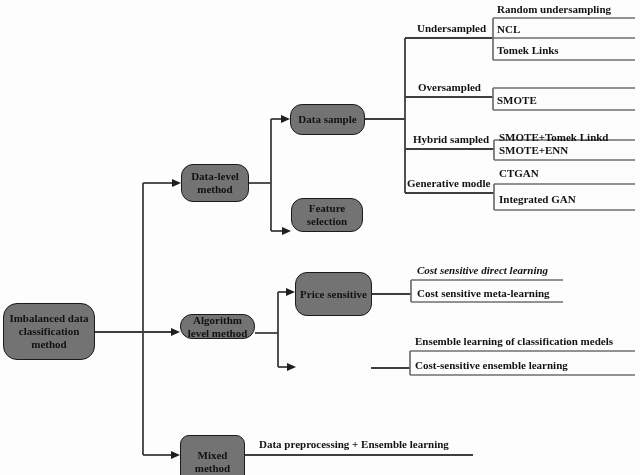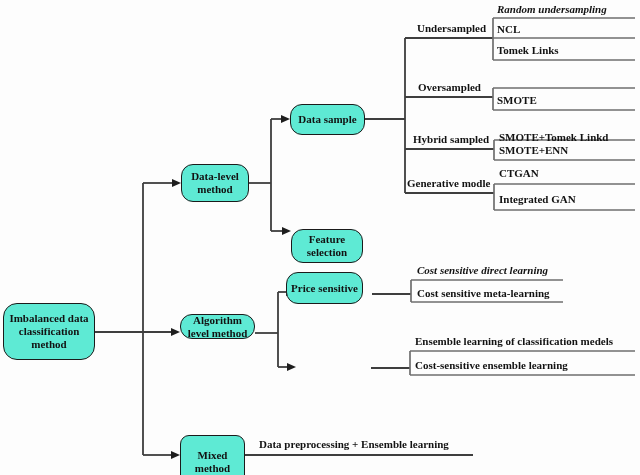--- a/index.html
+++ b/index.html
@@ -5,21 +5,21 @@
   html,body{margin:0;padding:0;background:#ffffff;}
   .canvas{
     position:relative;width:640px;height:475px;background:#fdfdfd;
     overflow:hidden;font-family:"Liberation Serif","DejaVu Serif",serif;color:#121212;
   }
   .lines{position:absolute;left:0;top:0;width:640px;height:475px;}
   line.c{stroke:#3e3e3e;stroke-width:1.8;}
   line.g{stroke:#6e6e6e;stroke-width:1.7;}
   polygon.a{fill:#1e1e1e;}
   .node{
-    position:absolute;box-sizing:border-box;background:#5eead4;
+    position:absolute;box-sizing:border-box;background:#737373;
     border:1.8px solid #1b1b1b;border-radius:12px;
     display:flex;align-items:center;justify-content:center;text-align:center;
     font-weight:bold;font-size:11px;line-height:1.18;padding:2px 3px;
   }
   .node.root{border-radius:14px;}
   .lbl{
     position:absolute;white-space:nowrap;font-weight:bold;font-size:11px;line-height:1.1;
   }
 </style>
 </head>
@@ -87,35 +87,35 @@
 
     <line class="c" x1="245" y1="455" x2="473" y2="455"></line>
   </svg>
 
   <div class="node root" style="left:3px;top:303px;width:92px;height:57px;">Imbalanced data classification method</div>
 
   <div class="node" style="left:181px;top:164px;width:68px;height:38px;">Data-level method</div>
 
   <div class="node" style="left:290px;top:104px;width:75px;height:31px;">Data sample</div>
 
-  <div class="node" style="left:291px;top:229px;width:72px;height:34px;text-align:center;">Feature selection</div>
+  <div class="node" style="left:291px;top:198px;width:72px;height:34px;text-align:center;">Feature selection</div>
 
   <div class="node" style="left:180px;top:314px;width:75px;height:25px;">Algorithm level method</div>
 
-  <div class="node" style="left:286px;top:272px;width:77px;height:32px;">Price sensitive</div>
+  <div class="node" style="left:295px;top:272px;width:77px;height:44px;">Price sensitive</div>
 
 
   <div class="node" style="left:180px;top:435px;width:65px;height:53px;border-radius:9px;">Mixed method</div>
 
   <div class="lbl" style="left:417px;top:22px;">Undersampled</div>
   <div class="lbl" style="left:418px;top:81px;">Oversampled</div>
   <div class="lbl" style="left:413px;top:133px;">Hybrid sampled</div>
   <div class="lbl" style="left:407px;top:177px;">Generative modle</div>
 
-  <div class="lbl" style="left:497px;top:3px;font-style:italic;">Random undersampling</div>
+  <div class="lbl" style="left:497px;top:3px;">Random undersampling</div>
   <div class="lbl" style="left:497px;top:23px;">NCL</div>
   <div class="lbl" style="left:497px;top:44px;">Tomek Links</div>
   <div class="lbl" style="left:497px;top:94px;">SMOTE</div>
   <div class="lbl" style="left:499px;top:131px;">SMOTE+Tomek Linkd</div>
   <div class="lbl" style="left:499px;top:144px;">SMOTE+ENN</div>
   <div class="lbl" style="left:499px;top:167px;">CTGAN</div>
   <div class="lbl" style="left:499px;top:193px;">Integrated GAN</div>
 
   <div class="lbl" style="left:417px;top:264px;font-style:italic;">Cost sensitive direct learning</div>
   <div class="lbl" style="left:417px;top:287px;">Cost sensitive meta-learning</div>

